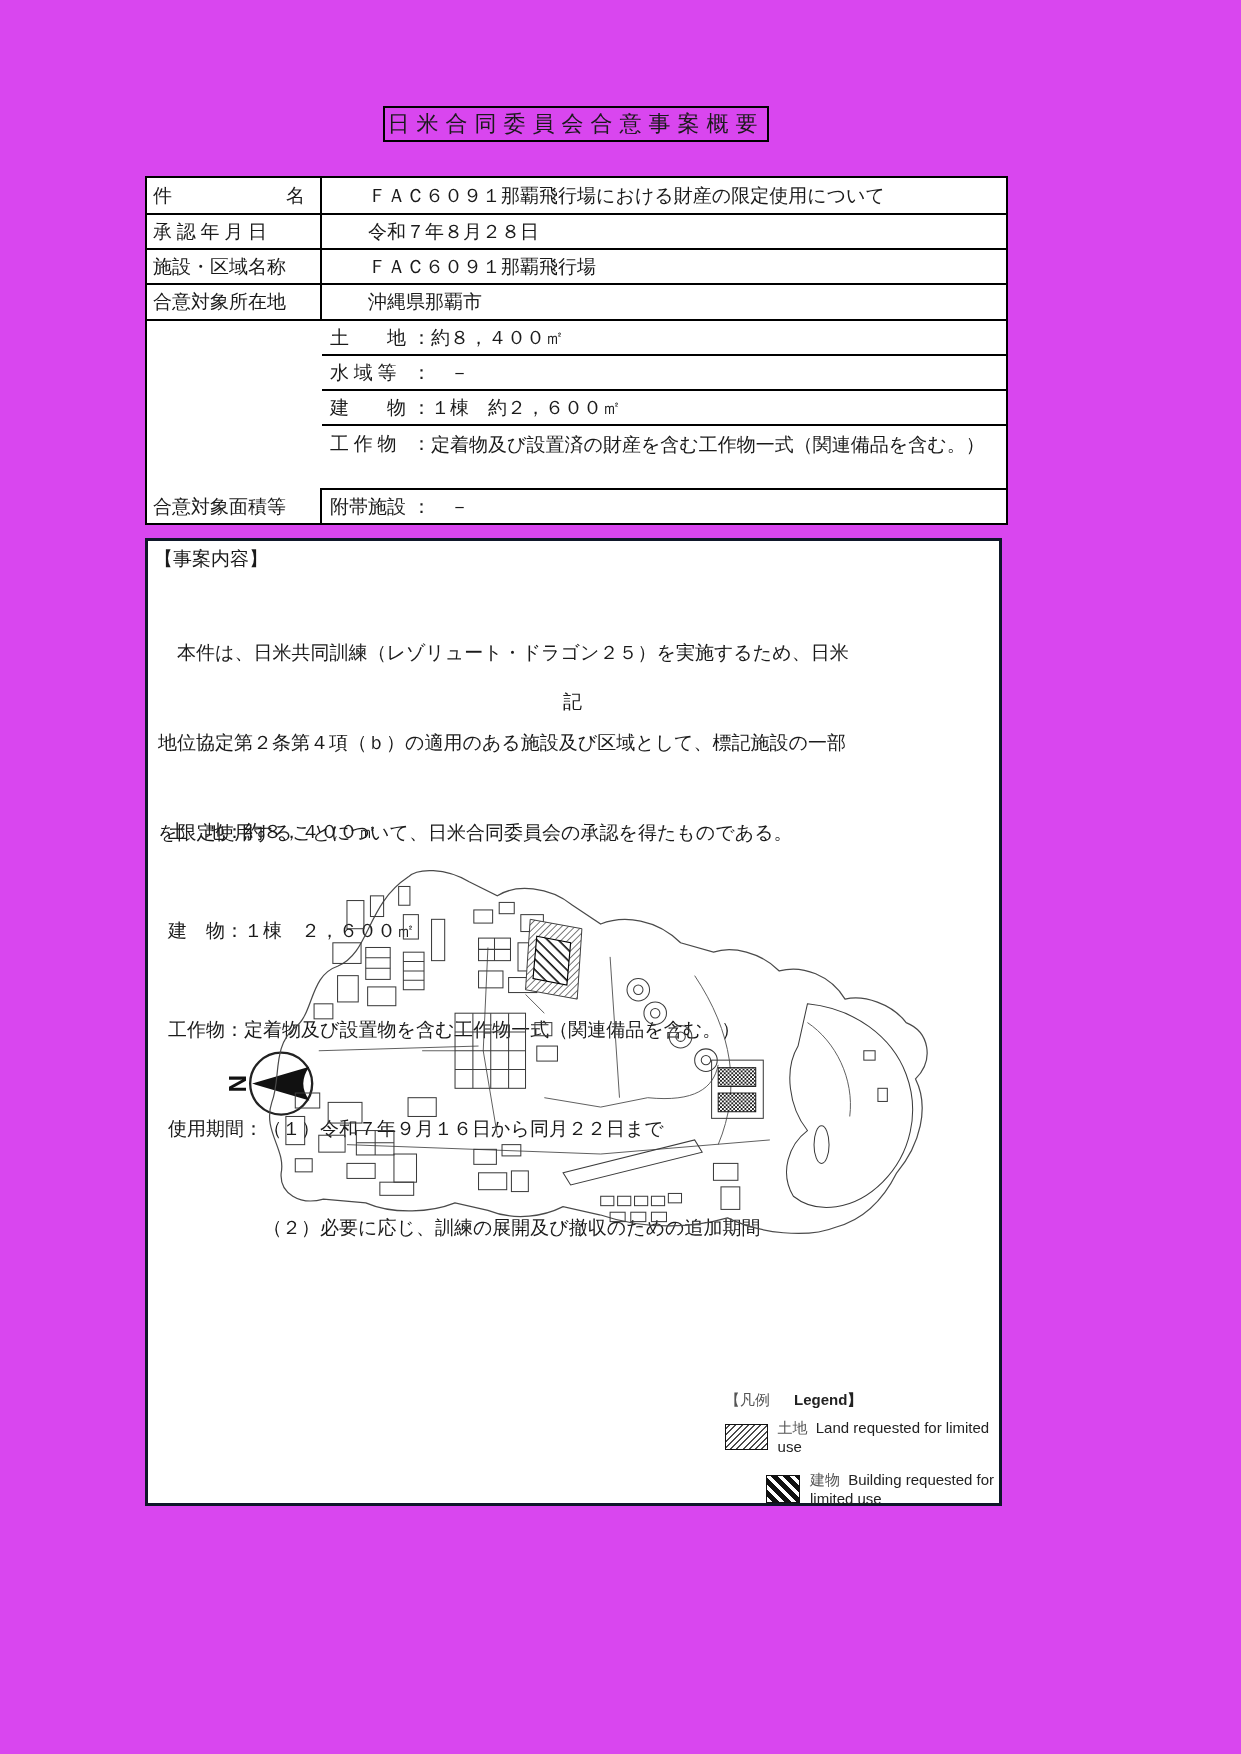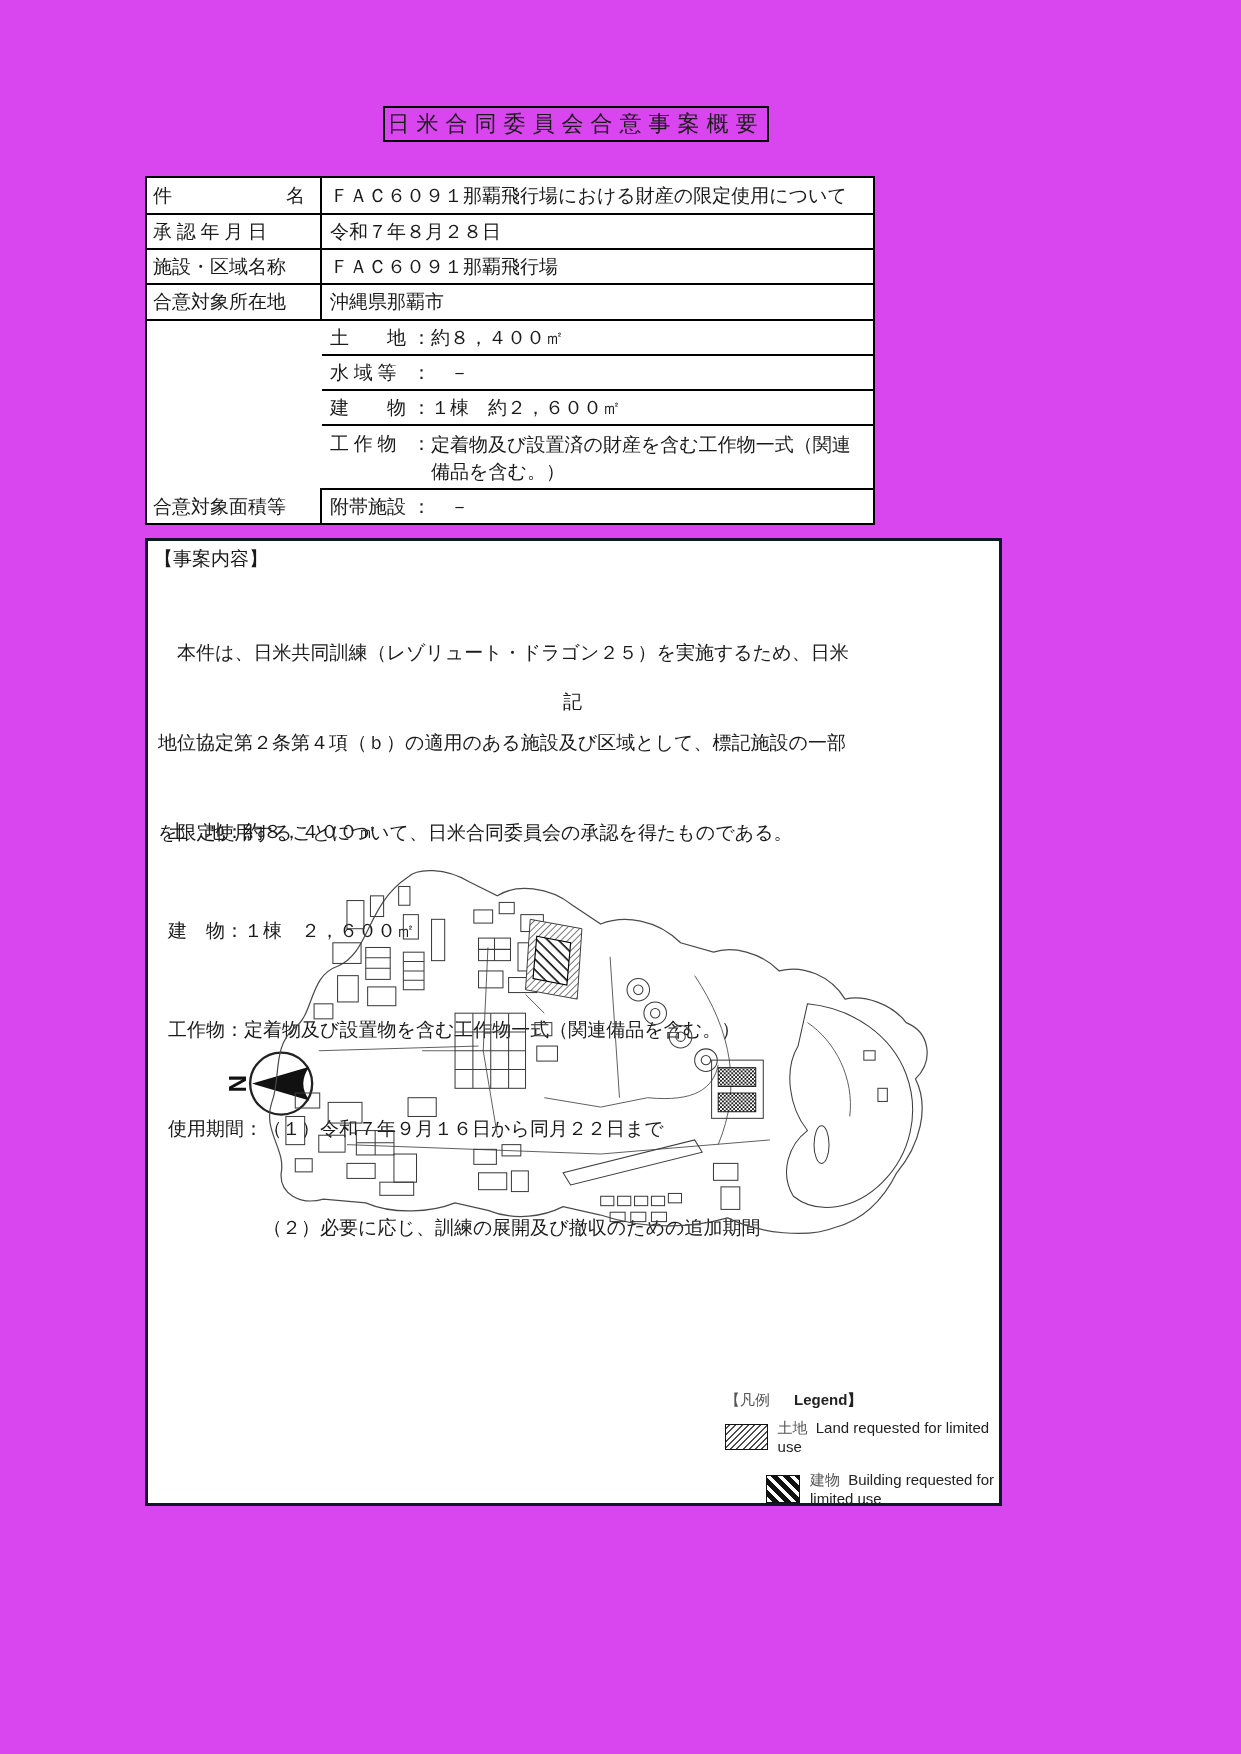--- a/index.html
+++ b/index.html
@@ -5,27 +5,27 @@
   html,body{margin:0;padding:0;background:#fff;}
   .page{position:relative;width:1241px;height:1754px;background:#d946ef;
         font-family:"Liberation Serif","DejaVu Serif",serif;color:#1a1a1a;overflow:hidden;}
 
   
   .title-box{position:absolute;left:383px;top:106px;width:386px;height:36px;
     border:2px solid #000;box-sizing:border-box;display:flex;align-items:center;justify-content:center;
     font-size:22px;letter-spacing:7px;white-space:nowrap;}
 
   
-  .tbl{position:absolute;left:145px;top:176px;width:730px;border:2px solid #000;
+  .tbl{position:absolute;left:145px;top:176px;width:863px;border:2px solid #000;
        box-sizing:border-box;font-size:19px;background:#fff;}
   .trow{display:flex;border-bottom:2px solid #000;}
   .trow:last-child{border-bottom:none;align-items:flex-end;}
   .th{flex:0 0 175px;width:175px;border-right:2px solid #000;padding:3px 6px;
       display:flex;align-items:center;box-sizing:border-box;white-space:pre;}
-  .td{flex:1;padding:3px 8px;display:flex;align-items:center;box-sizing:border-box;}
+  .td{flex:1;padding:3px 8px;display:flex;align-items:center;box-sizing:border-box;margin-left:38px;}
   .r1{min-height:35px}.r2{min-height:33px}.r3{min-height:33px}.r4{min-height:34px}
   .area .th{align-items:flex-start;padding-top:6px;}
   .acol{flex:1;display:flex;flex-direction:column;}
   .arow{border-bottom:2px solid #000;padding:3px 8px;min-height:33px;display:flex;
         align-items:center;box-sizing:border-box;}
   .arow:last-child{border-bottom:none;}
   .arow.tall{min-height:64px;align-items:flex-start;padding-top:5px;}
   .arow .k{flex:0 0 82px;white-space:pre;}
   .arow .colon{flex:0 0 auto;}
   .arow .v{flex:1;line-height:27px;}

